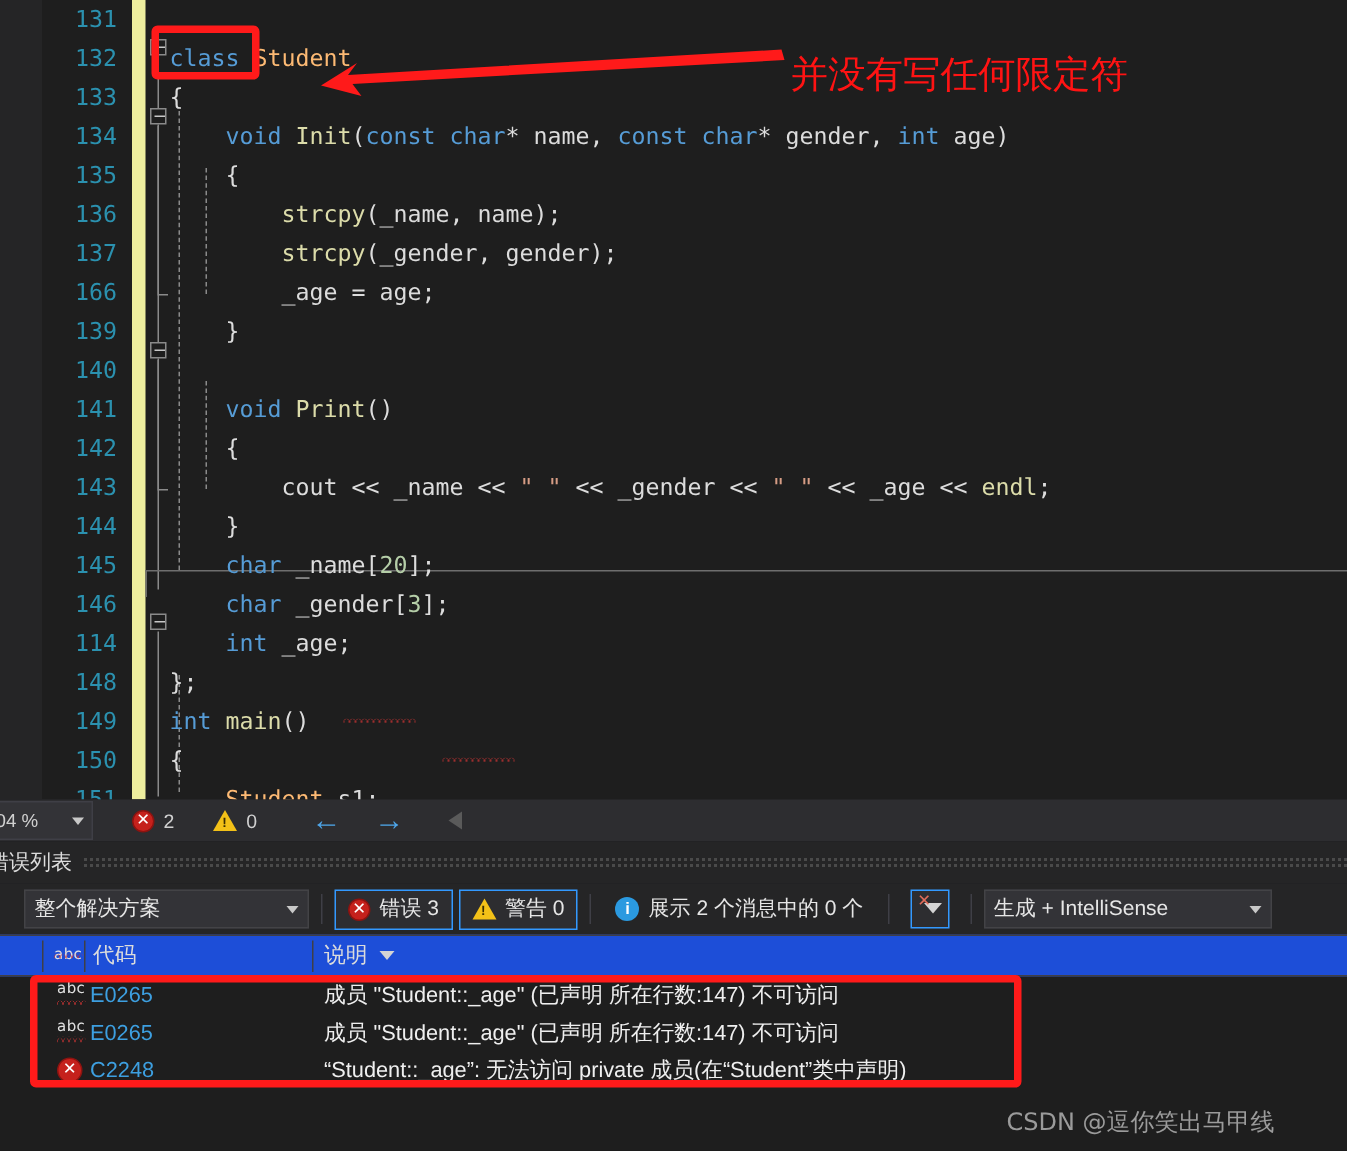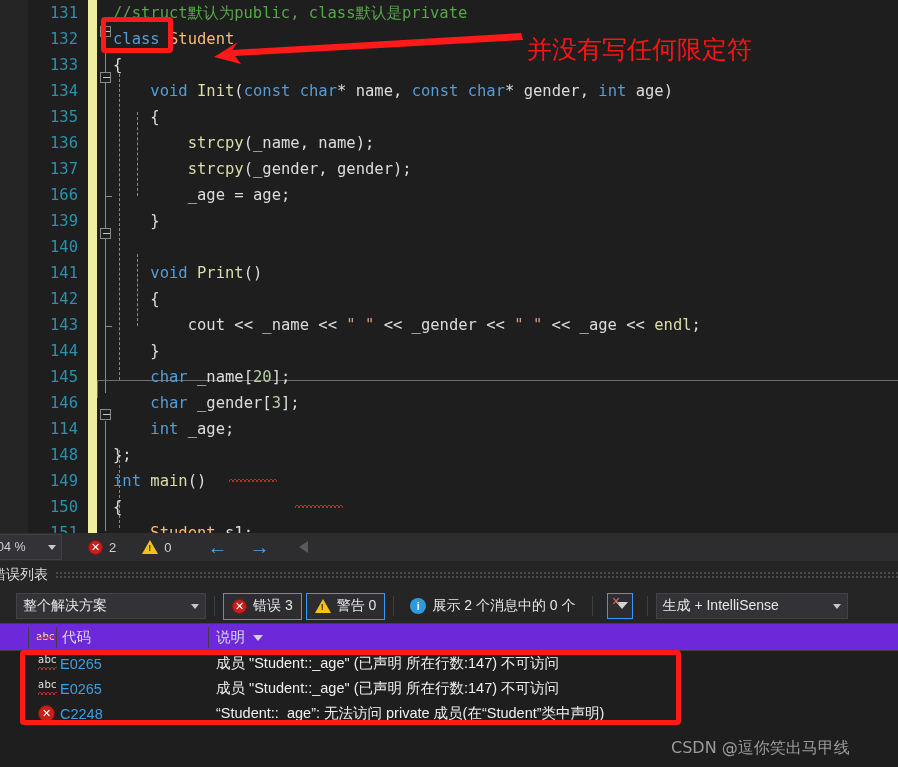--- a/index.html
+++ b/index.html
@@ -160,21 +160,21 @@
     font-size: 11px; font-weight: bold; line-height: 1;
   }
   .build-combo {
     width: 192px; height: 26px; background: #333337; border: 1px solid #434346;
     display: flex; align-items: center; justify-content: space-between;
     padding: 0 6px; color: #e6e6e6; font-size: 14px;
   }
 
   
   .tbl-head {
-    position: relative; height: 28px; background: #6d28d9;
+    position: relative; height: 28px; background: #1d4ed8;
     border-top: 1px solid #3f3f46; border-bottom: 1px solid #3f3f46;
     display: flex; align-items: center; color: #dcdcdc; font-size: 14.5px;
   }
   .th { position: absolute; top: 0; height: 27px; line-height: 27px; }
   .colsep { position: absolute; top: 3px; width: 1px; height: 21px; background: #3f3f46; }
   .sort-caret {
     display: inline-block; width: 0; height: 0; margin-left: 8px;
     border-left: 5px solid transparent; border-right: 5px solid transparent;
     border-top: 6px solid #d4d4d4; vertical-align: middle;
   }
@@ -239,21 +239,21 @@
     <div class="vline" style="left:105px; top:421px; height:110px;"></div>
 
     <div class="vdash" style="left:119px; top:74px; height:306px;"></div>
     <div class="vdash" style="left:137px; top:112px; height:84px;"></div>
     <div class="vdash" style="left:137px; top:254px; height:72px;"></div>
     <div class="vdash" style="left:119px; top:450px; height:78px;"></div>
 
     <div class="region-outline" style="left:97px; top:380px; width:801px; height:18px;"></div>
 
     <div class="code-rows" id="code-rows">
-        <div class="row"><span class="lineno">131</span><span class="codetext"><span class="c-comment">//struct默认为public, class默认是private</span></span></div>
+        <div class="row"><span class="lineno">131</span></div>
         <div class="row"><span class="lineno">132</span><span class="codetext"><span class="c-key">class </span><span class="c-type">Student</span></span></div>
         <div class="row"><span class="lineno">133</span><span class="codetext"><span class="c-punct">{</span></span></div>
         <div class="row"><span class="lineno">134</span><span class="codetext"><span class="c-plain">    </span><span class="c-key">void</span><span class="c-plain"> </span><span class="c-fn">Init</span><span class="c-punct">(</span><span class="c-key">const</span><span class="c-plain"> </span><span class="c-key">char</span><span class="c-plain">* name, </span><span class="c-key">const</span><span class="c-plain"> </span><span class="c-key">char</span><span class="c-plain">* gender, </span><span class="c-key">int</span><span class="c-plain"> age)</span></span></div>
         <div class="row"><span class="lineno">135</span><span class="codetext"><span class="c-punct">    {</span></span></div>
         <div class="row"><span class="lineno">136</span><span class="codetext"><span class="c-plain">        </span><span class="c-fn">strcpy</span><span class="c-plain">(_name, name);</span></span></div>
         <div class="row"><span class="lineno">137</span><span class="codetext"><span class="c-plain">        </span><span class="c-fn">strcpy</span><span class="c-plain">(_gender, gender);</span></span></div>
         <div class="row"><span class="lineno">166</span><span class="codetext"><span class="c-plain">        _age = age;</span></span></div>
         <div class="row"><span class="lineno">139</span><span class="codetext"><span class="c-punct">    }</span></span></div>
         <div class="row"><span class="lineno">140</span><span class="codetext"><span class="c-plain"></span></span></div>
         <div class="row"><span class="lineno">141</span><span class="codetext"><span class="c-plain">    </span><span class="c-key">void</span><span class="c-plain"> </span><span class="c-fn">Print</span><span class="c-punct">()</span></span></div>

